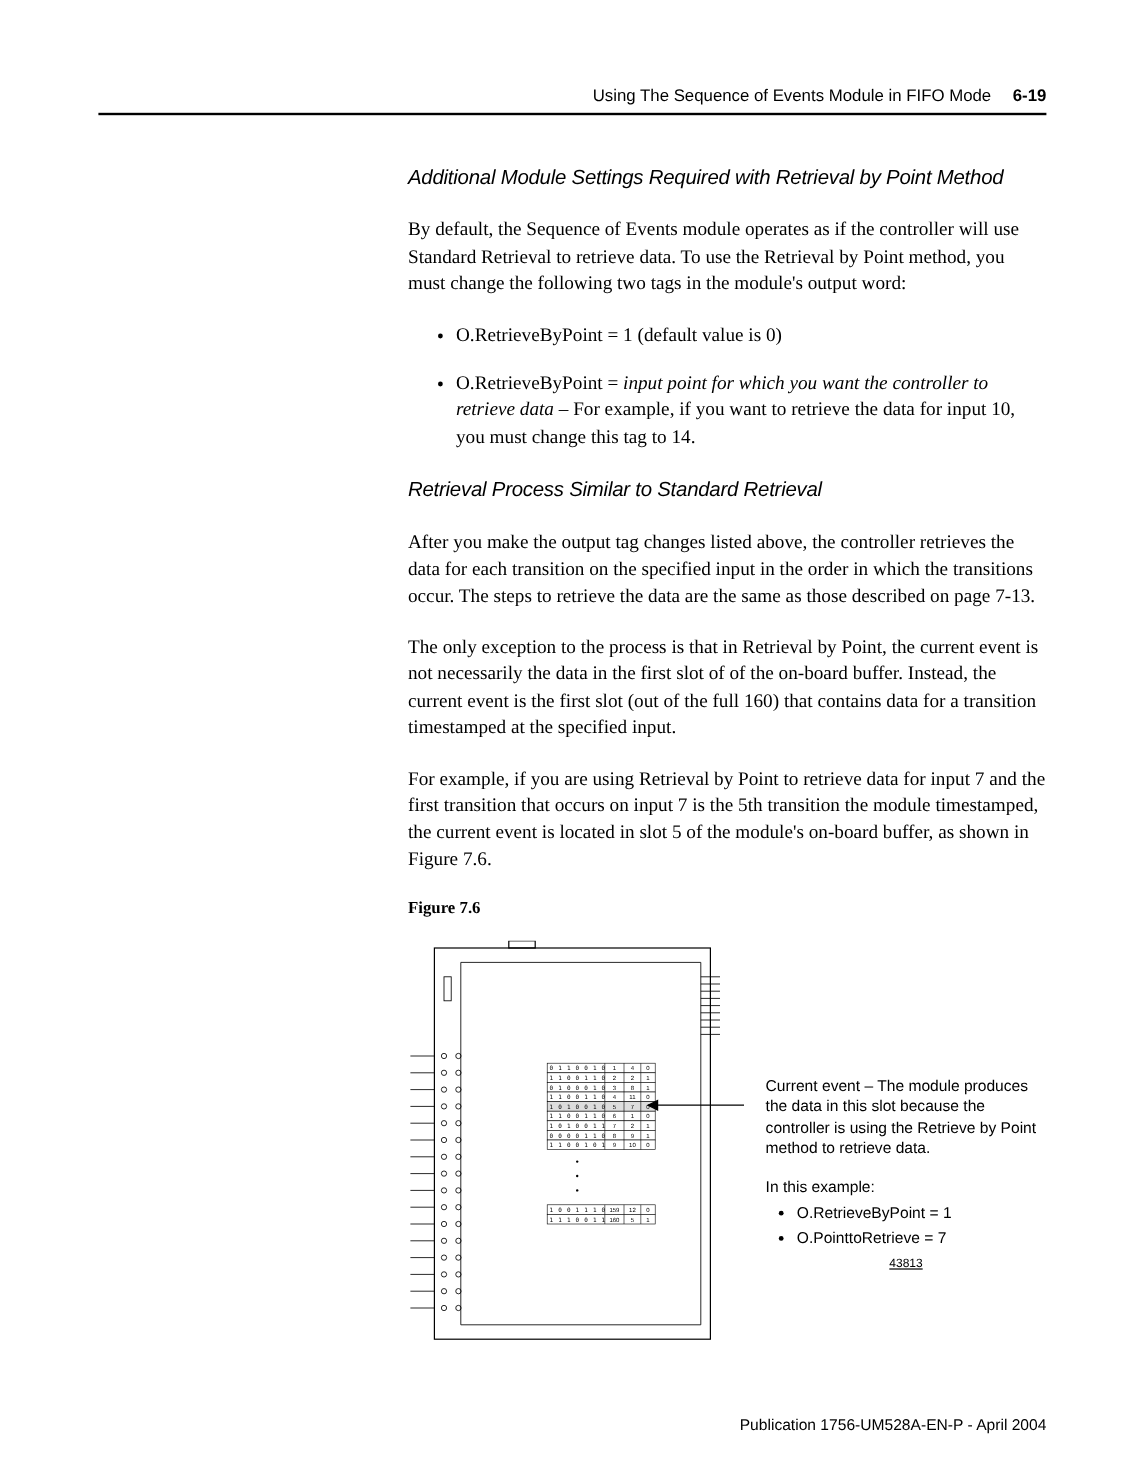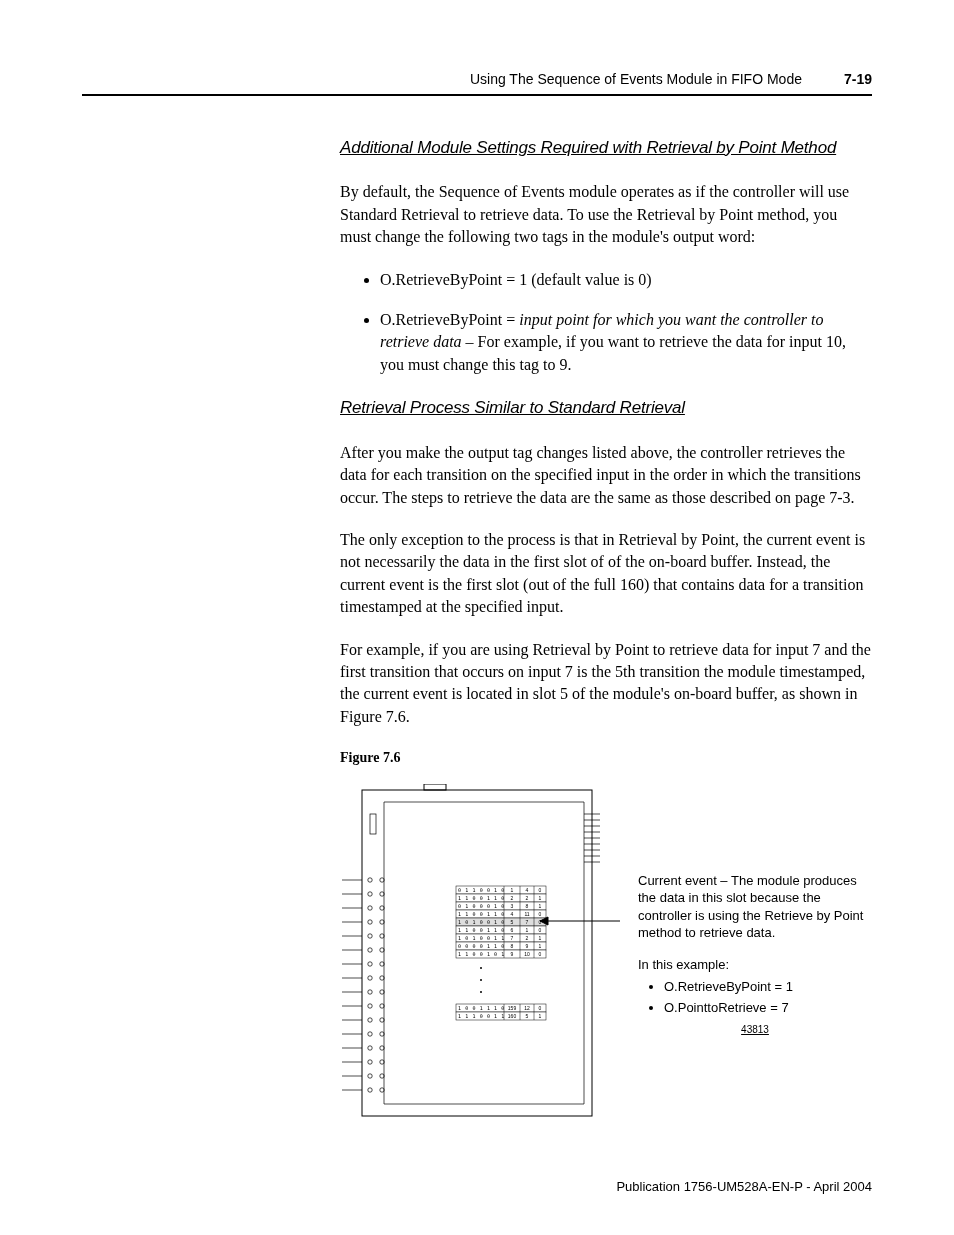--- a/index.html
+++ b/index.html
@@ -16,40 +16,38 @@
     padding: 70px 82px 60px 82px;
     box-sizing: border-box;
   }
   .header-row {
     display: flex;
     justify-content: flex-end;
     align-items: baseline;
     font-family: Arial, Helvetica, sans-serif;
     font-size: 14px;
     margin-bottom: 4px;
-    gap: 24px;
   }
   .header-row .title-text { margin-right: 18px; }
   .header-row .pageno { font-weight: bold; }
   .rule {
     border: none;
     border-top: 2px solid #000;
     margin: 0 0 40px 0;
   }
   .content {
     margin-left: 258px;
   }
   .subheading {
     font-family: Arial, Helvetica, sans-serif;
     font-style: italic;
     font-size: 17px;
     font-weight: 400;
     letter-spacing: -0.2px;
     margin: 0 0 22px 0;
-    text-decoration: underline;
   }
   p { margin: 0 0 20px 0; }
   ul.bullets {
     list-style: disc;
     padding-left: 40px;
     margin: 0 0 20px 0;
   }
   ul.bullets li { margin-bottom: 18px; }
   .italic { font-style: italic; }
   .figlabel {
@@ -61,21 +59,21 @@
   .figure-row {
     display: flex;
     align-items: flex-start;
     gap: 18px;
   }
   .figure-svg-wrap { flex: 0 0 auto; }
   .callout {
     font-family: Arial, Helvetica, sans-serif;
     font-size: 13px;
     line-height: 1.35;
-    margin-top: 88px;
+    margin-top: 112px;
     max-width: 240px;
   }
   .callout .block1 { margin-bottom: 14px; }
   .callout .block2 { margin-bottom: 4px; }
   .callout ul { list-style: disc; padding-left: 26px; margin: 4px 0 0 0; }
   .callout ul li { margin-bottom: 4px; }
   .figid {
     font-family: Arial, Helvetica, sans-serif;
     font-size: 10px;
     text-align: center;
@@ -91,40 +89,40 @@
   svg text.bits { font: 5px monospace; letter-spacing: 0.6px; }
   svg text.cell { font: 5px sans-serif; }
 </style>
 </head>
 <body>
 
 <div class="page">
 
   <div class="header-row">
     <span class="title-text">Using The Sequence of Events Module in FIFO Mode</span>
-    <span class="pageno">7-19</span>
+    <span class="pageno">6-19</span>
   </div>
   <hr class="rule">
 
   <div class="content">
 
     <h3 class="subheading">Additional Module Settings Required with Retrieval by Point Method</h3>
 
     <p>By default, the Sequence of Events module operates as if the controller will use Standard Retrieval to retrieve data. To use the Retrieval by Point method, you must change the following two tags in the module's output word:</p>
 
     <ul class="bullets">
       <li>O.RetrieveByPoint = 1 (default value is 0)</li>
       <li>
-        <span>O.RetrieveByPoint = </span><span class="italic">input point for which you want the controller to retrieve data</span><span> – For example, if you want to retrieve the data for input 10, you must change this tag to 9.</span>
+        <span>O.RetrieveByPoint = </span><span class="italic">input point for which you want the controller to retrieve data</span><span> – For example, if you want to retrieve the data for input 10, you must change this tag to 14.</span>
       </li>
     </ul>
 
     <h3 class="subheading">Retrieval Process Similar to Standard Retrieval</h3>
 
-    <p>After you make the output tag changes listed above, the controller retrieves the data for each transition on the specified input in the order in which the transitions occur. The steps to retrieve the data are the same as those described on page 7-3.</p>
+    <p>After you make the output tag changes listed above, the controller retrieves the data for each transition on the specified input in the order in which the transitions occur. The steps to retrieve the data are the same as those described on page 7-13.</p>
     <p>The only exception to the process is that in Retrieval by Point, the current event is not necessarily the data in the first slot of of the on-board buffer. Instead, the current event is the first slot (out of the full 160) that contains data for a transition timestamped at the specified input.</p>
     <p>For example, if you are using Retrieval by Point to retrieve data for input 7 and the first transition that occurs on input 7 is the 5th transition the module timestamped, the current event is located in slot 5 of the module's on-board buffer, as shown in Figure 7.6.</p>
 
     <div class="figlabel">Figure 7.6</div>
 
     <div class="figure-row">
       <div class="figure-svg-wrap">
         <svg width="280" height="340" viewBox="0 0 280 340">
 
           <rect x="22" y="6" width="230" height="326" fill="none" stroke="#000" stroke-width="1"></rect>

